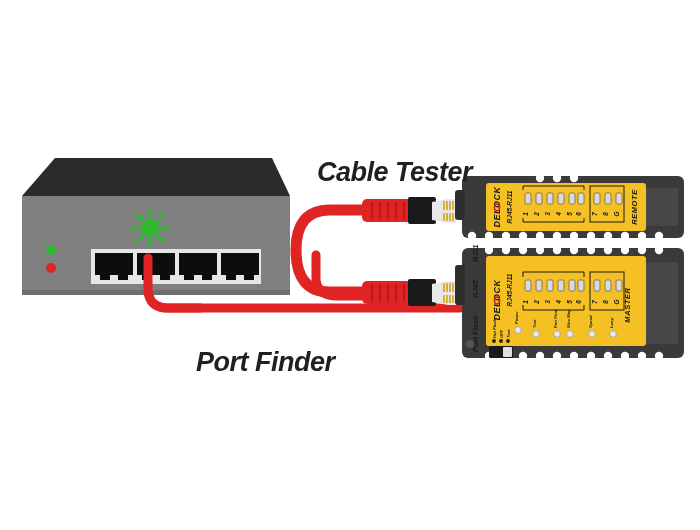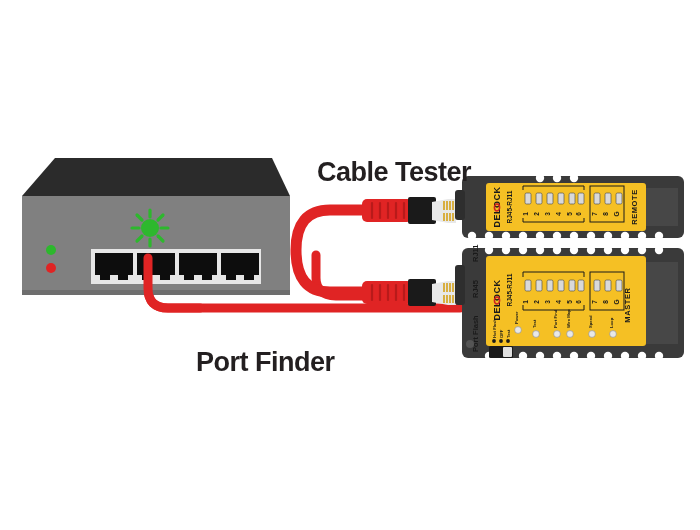--- a/index.html
+++ b/index.html
@@ -3,21 +3,21 @@
 <meta charset="utf-8">
 <style>
   html,body{margin:0;padding:0;}
   body{
     width:700px;height:530px;
     background:#ffffff;
     font-family:"Liberation Sans", sans-serif;
     overflow:hidden;
     position:relative;
   }
-  #stage{position:absolute;left:0;top:0;width:700px;height:530px;}
+  #stage{position:absolute;left:0;top:0;width:700px;height:530px;font-style:italic;}
   #stage svg{display:block;}
 
   .lbl{
     font-family:"Liberation Sans", sans-serif;
     font-weight:bold;
     fill:#231f20;
   }
   .lbl-big{font-size:27px;letter-spacing:-0.5px;}
   .tiny{font-family:"Liberation Sans", sans-serif;fill:#1a1a1a;}
 </style>

